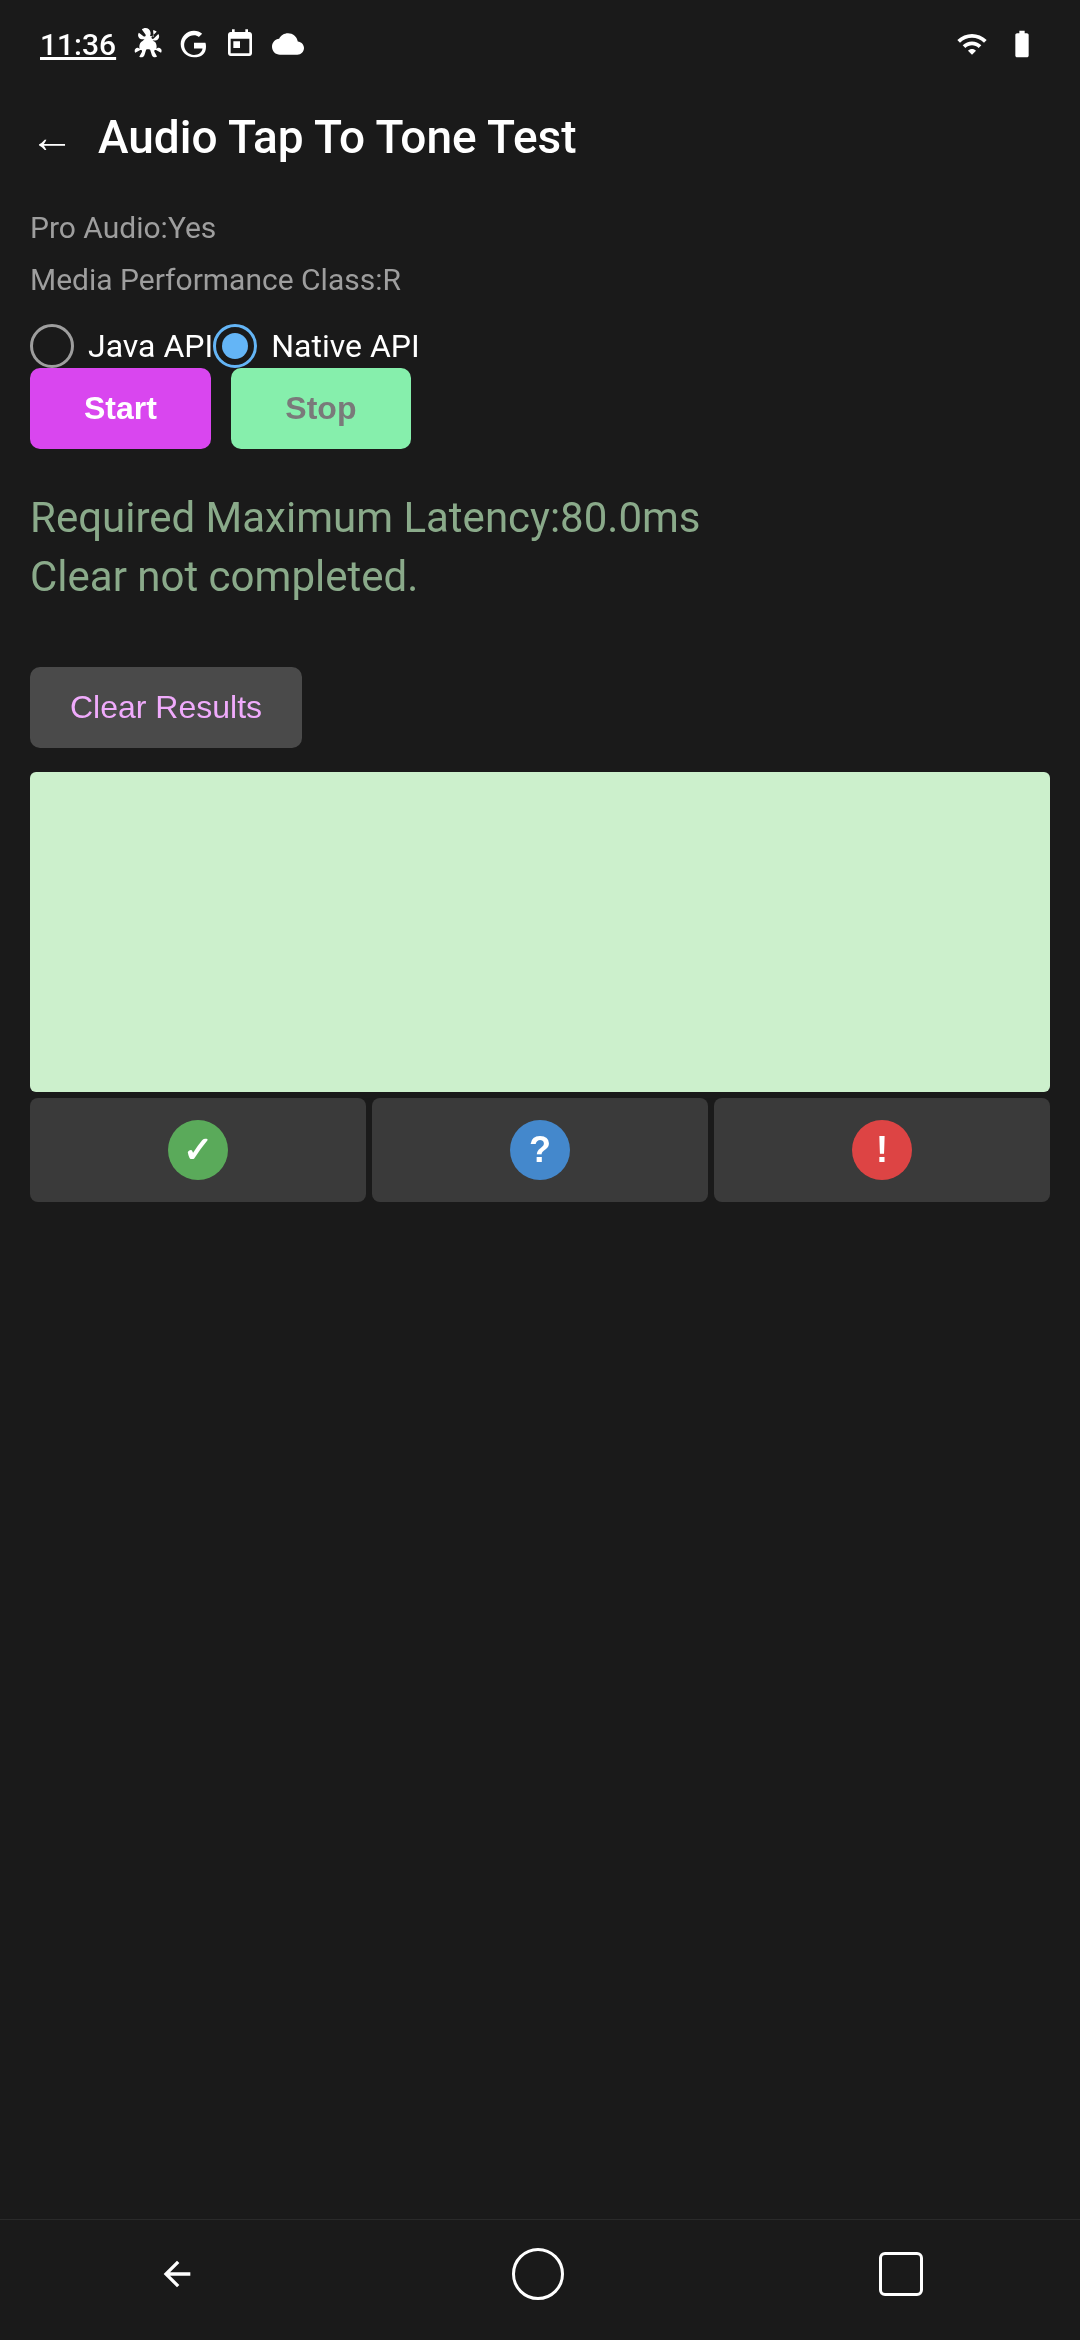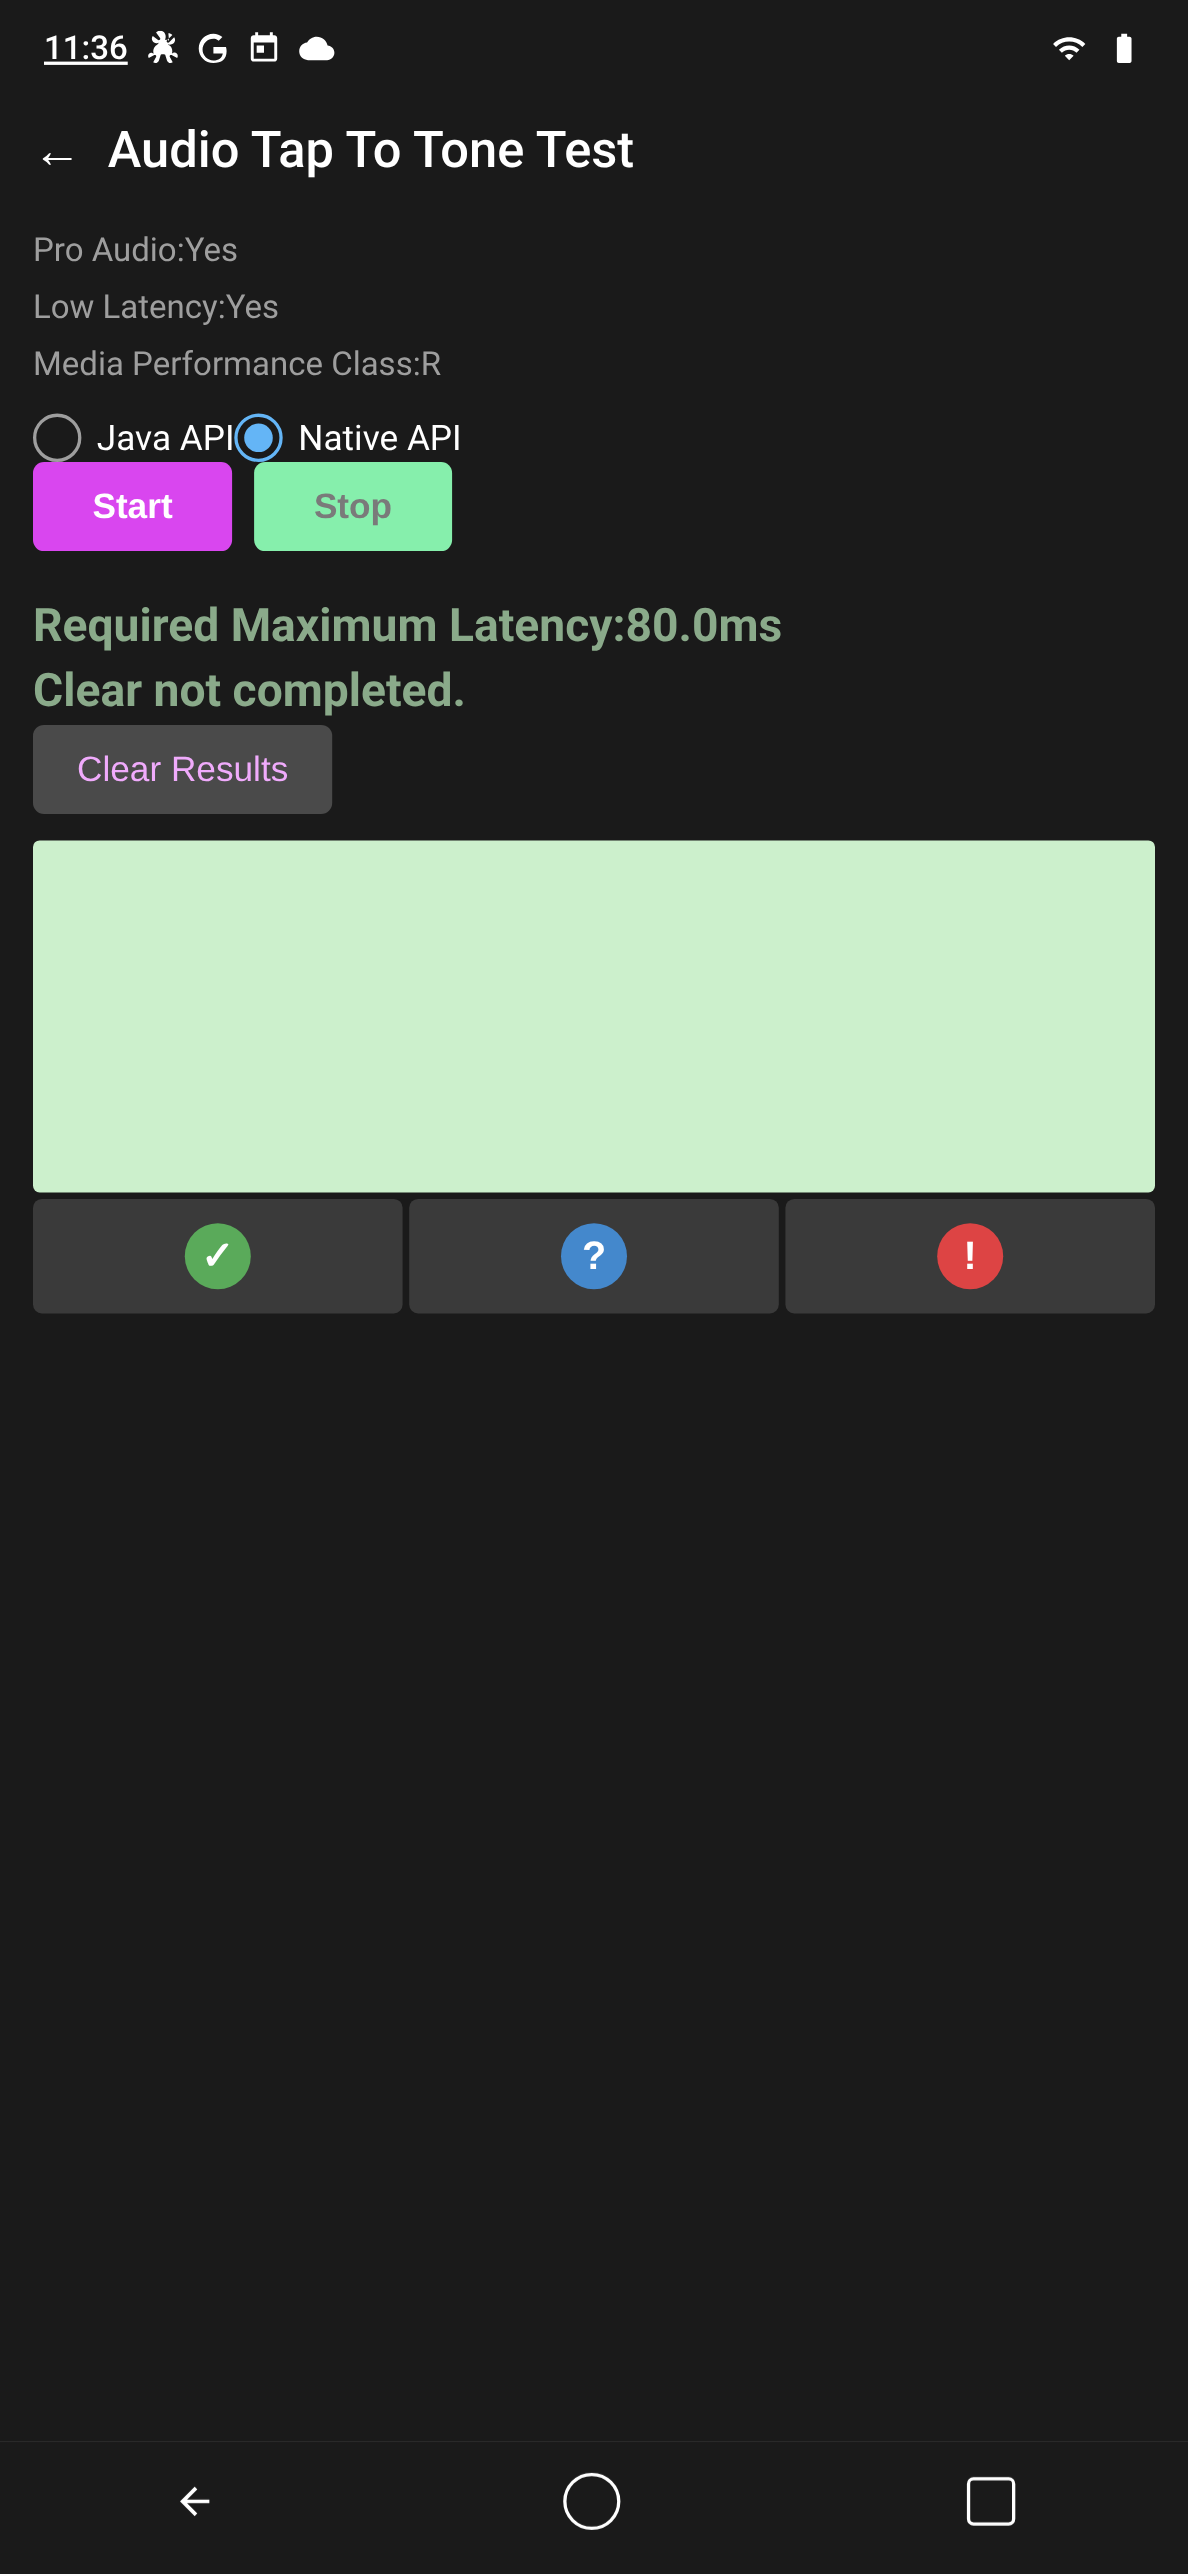--- a/index.html
+++ b/index.html
@@ -155,23 +155,24 @@
     }
 
     .btn-stop {
       background-color: #86efac;
       color: #7a7a7a;
     }
 
     
     .result-text {
       font-size: 42px;
-      font-weight: 700;
+      font-weight: 400;
       color: #8aaa8a;
       line-height: 1.4;
+      margin-bottom: 60px;
     }
 
     
     .btn-clear {
       background-color: #4a4a4a;
       color: #f0abfc;
       border: none;
       border-radius: 10px;
       padding: 22px 40px;
       font-size: 32px;
@@ -311,21 +312,20 @@
   </div>
 </div>
 
 <div class="header">
   <span class="back-arrow">←</span>
   <span class="header-title">Audio Tap To Tone Test</span>
 </div>
 
 <div class="content">
   <div class="info-text">Pro Audio:Yes</div>
-  <div class="info-text">Low Latency:Yes</div>
   <div class="info-text">Media Performance Class:R</div>
 
   
   <div class="radio-group">
     <div class="radio-option">
       <div class="radio-outer">
       </div>
       <span class="radio-label">Java API</span>
     </div>
     <div class="radio-option">

